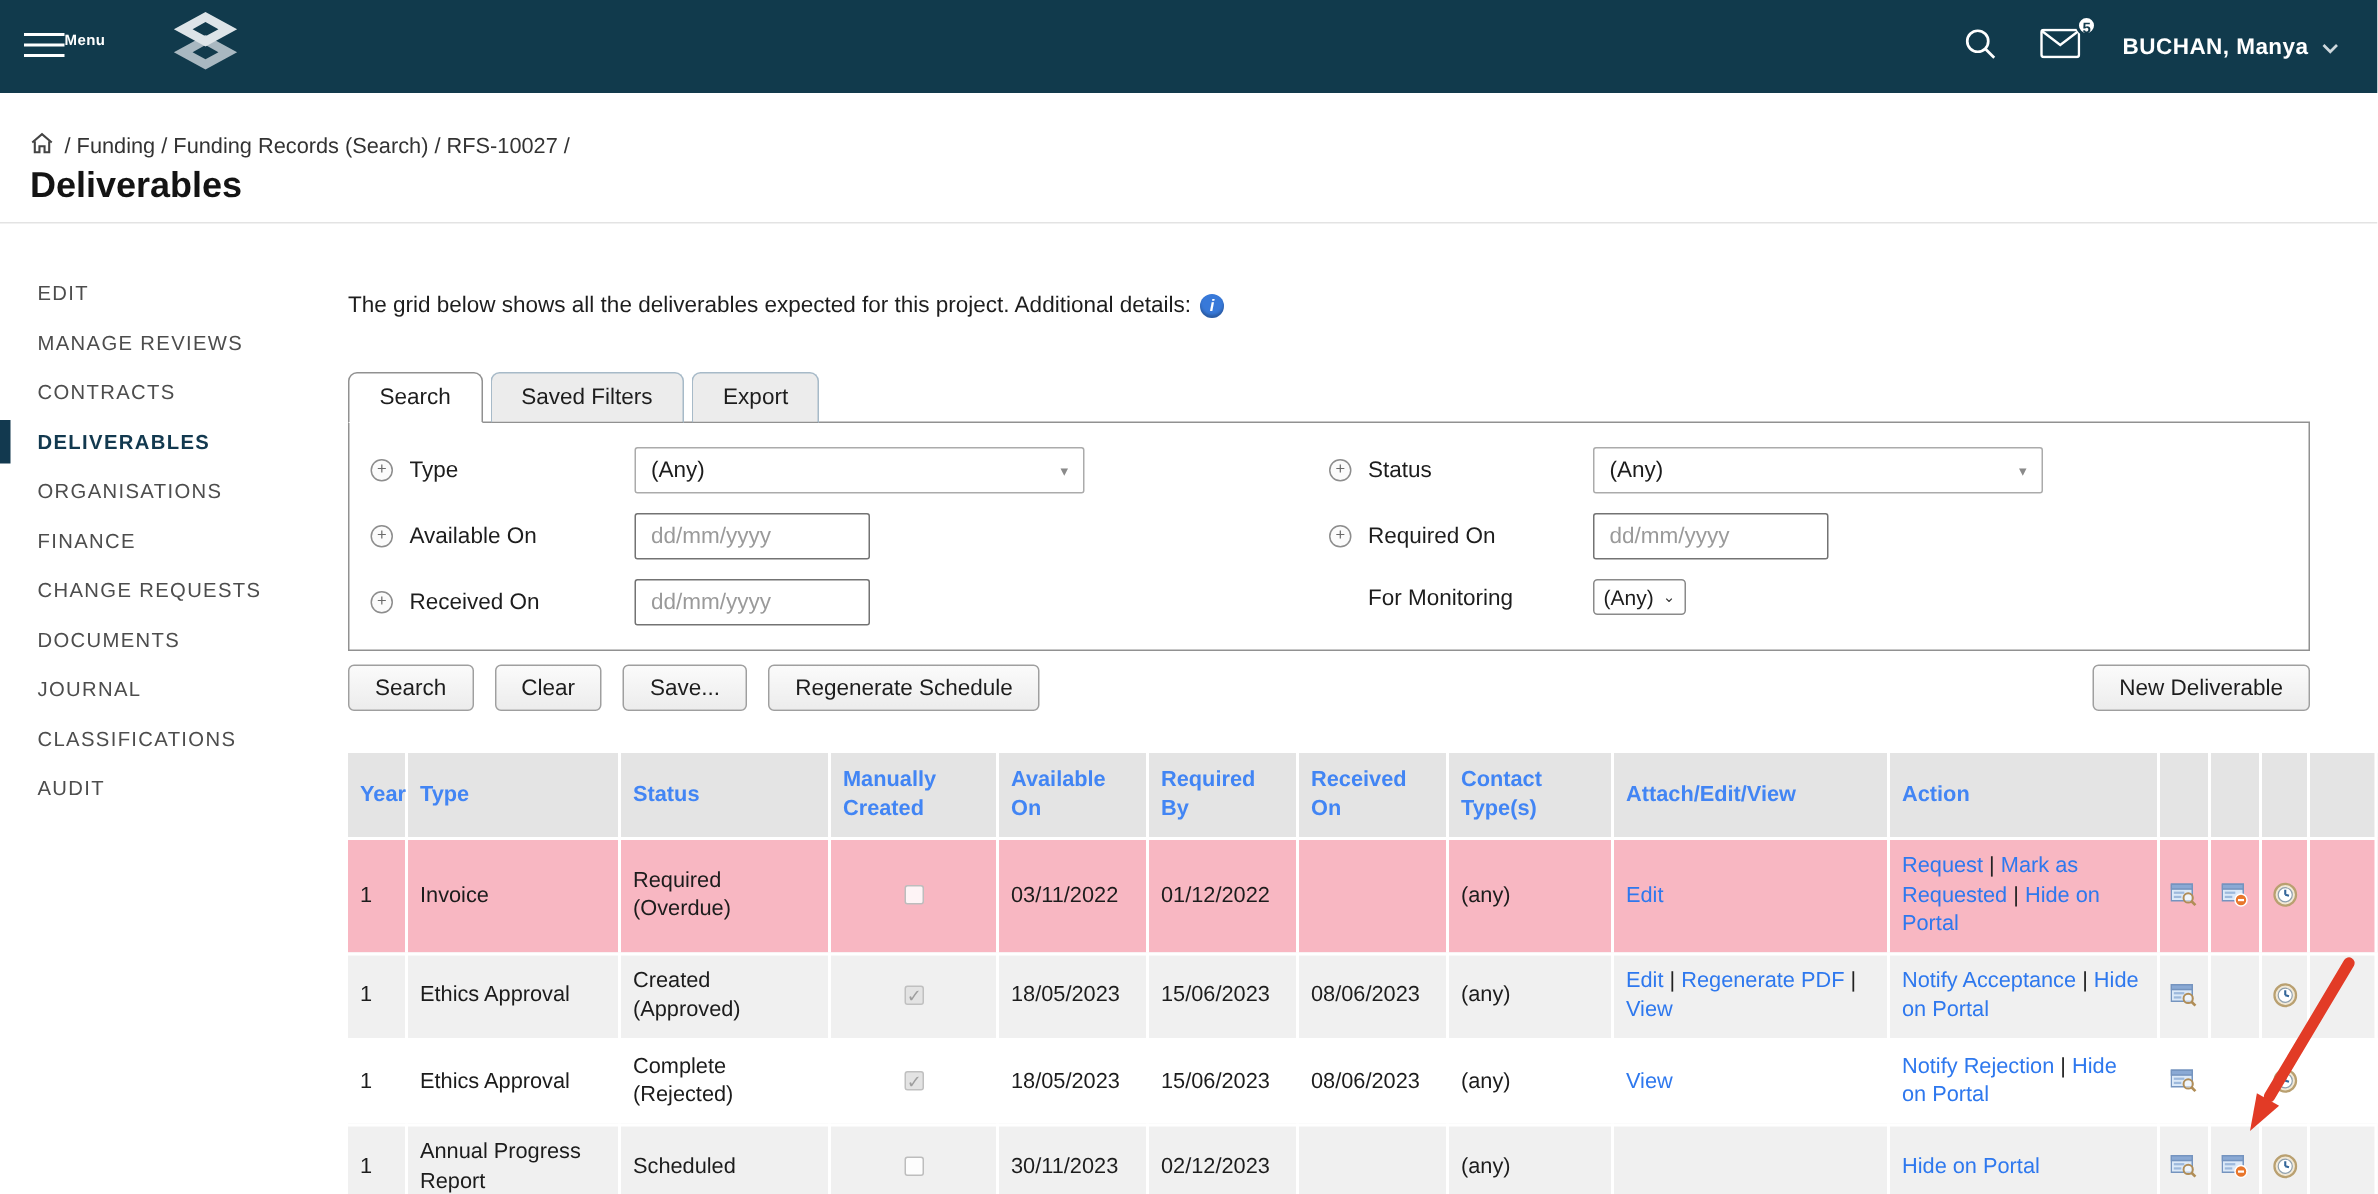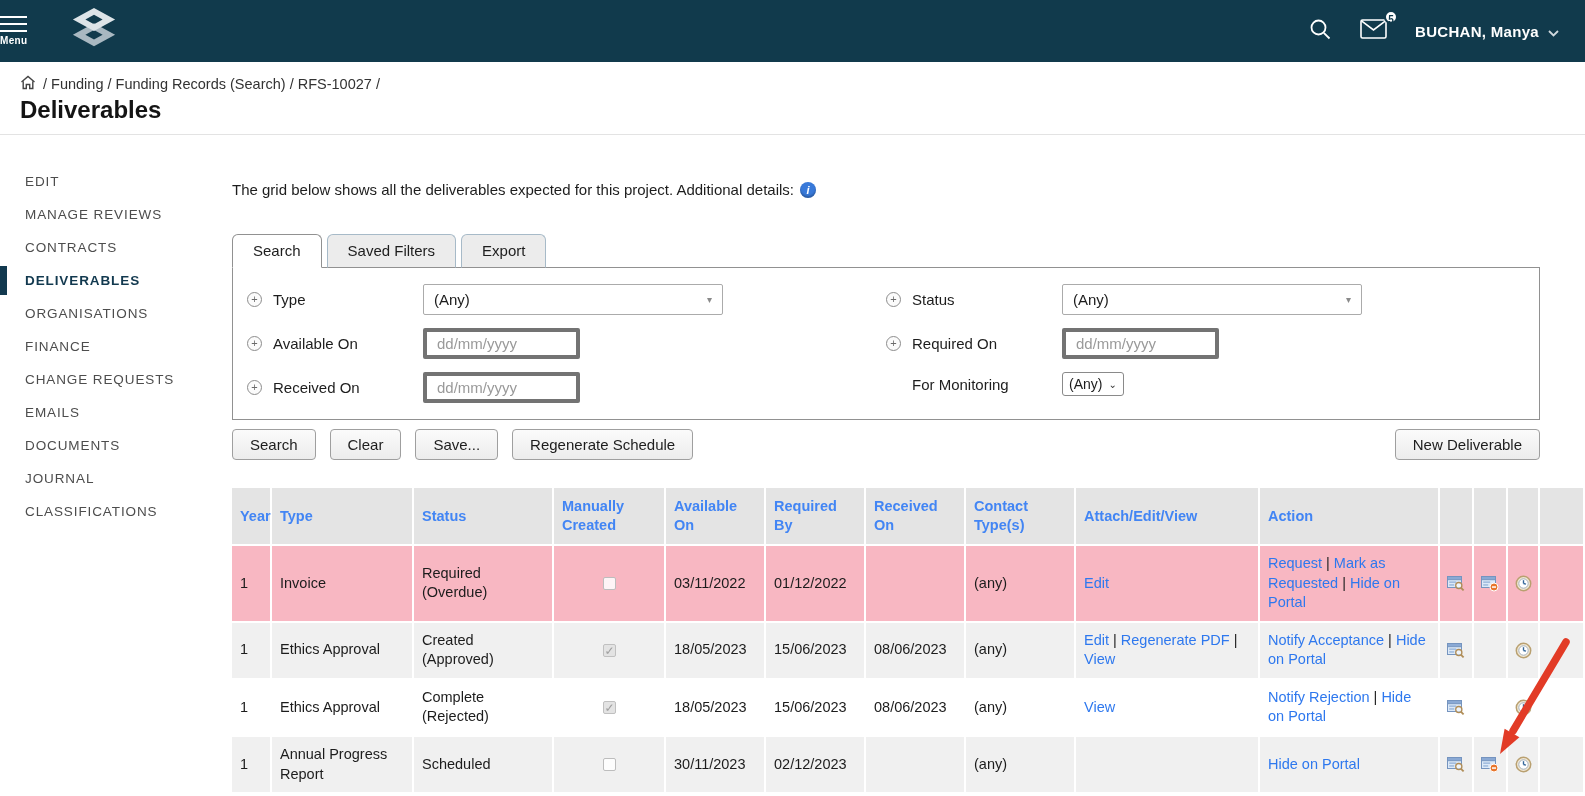--- a/index.html
+++ b/index.html
@@ -7,37 +7,37 @@
     --th-blue:#4285f4; --row-pink:#f8b7c2; --row-grey:#f0f0f0;
     --th-bg:#e4e4e4; --arrow-red:#e23b26;
   }
   *{box-sizing:border-box}
   html,body{margin:0;padding:0;width:1585px;height:796px;overflow:hidden;
     font-family:"Liberation Sans",sans-serif;background:#fff;color:#1c1c1c}
   .page{position:relative;width:1585px;height:796px;overflow:hidden}
 
   
   .topbar{height:62px;background:var(--header-bg);display:flex;align-items:center;color:#fff}
-  .menu-btn{display:flex;flex-direction:column;align-items:center;cursor:pointer}
+  .menu-btn{margin-left:16px;display:flex;align-items:flex-start;cursor:pointer}
   .hamburger{display:flex;flex-direction:column;gap:5px;margin-bottom:3px}
   .hamburger span{display:block;width:27px;height:2px;background:#fff}
   .menu-label{font-size:10px;font-weight:700;letter-spacing:.3px}
   .brand{display:flex;align-items:center;margin-left:44px;gap:12px}
   .brand-text{line-height:1.15}
   .brand-line1{font-size:17px;font-weight:600}
   .brand-line2{font-size:19px;font-weight:600}
   .top-right{margin-left:auto;margin-right:26px;display:flex;align-items:center;gap:28px}
   .mail{position:relative;cursor:pointer}
   .badge{position:absolute;top:-9px;right:-11px;background:#fff;color:var(--header-bg);
     border:2px solid var(--header-bg);border-radius:50%;min-width:14px;height:14px;padding:1px;
     font-size:10px;font-weight:700;line-height:14px;text-align:center}
   .user{display:flex;align-items:flex-start;gap:9px;font-size:15px;font-weight:600;cursor:pointer;letter-spacing:.3px}
 
   
-  .crumbbar{padding:13px 0 10px 20px;border-bottom:1px solid #e3e3e3;background:#fff}
+  .crumbbar{padding:26px 0 10px 20px;border-bottom:1px solid #e3e3e3;background:#fff}
   .crumbs{display:flex;align-items:center;gap:7px;font-size:14.5px;color:#333}
   .crumbs a{color:#333;text-decoration:none;cursor:pointer}
   .page-title{margin:3px 0 0;font-size:24px;font-weight:700;color:#141414}
 
   
   .body{display:flex;align-items:flex-start}
   .sidebar{width:232px;flex-shrink:0;padding-top:30px}
   .side-item{position:relative;padding:9px 0 9px 25px;font-size:13.5px;letter-spacing:.9px;
     color:#4d4d4d;font-weight:500;cursor:pointer;white-space:nowrap}
   .side-item.active{color:var(--nav-active);font-weight:700}
@@ -57,21 +57,21 @@
   .panel{border:1px solid #919191;width:calc(100% - 45px);padding:16px 14px;display:flex}
   .filter-col{flex:1;display:flex;flex-direction:column;gap:13px}
   .filter-row{display:flex;align-items:center}
   .expand-icon{width:15px;height:15px;border:1px solid #8d8d8d;border-radius:50%;color:#6a6a6a;
     font-size:11px;line-height:13px;text-align:center;margin-right:11px;flex-shrink:0;cursor:pointer;background:#fbfbfb}
   .expand-spacer{width:26px;flex-shrink:0}
   .f-label{width:150px;font-size:15px;color:#1d1d1d;flex-shrink:0}
   .dropdown{width:300px;height:31px;border:1px solid #ababab;border-radius:2px;background:#fff;
     display:flex;align-items:center;justify-content:space-between;padding:0 10px;font-size:15px;cursor:pointer}
   .dd-caret{color:#8a8a8a;font-size:10px}
-  .date-input{width:157px;height:31px;border:4px solid #737373;border-radius:2px;padding:0 10px;font-size:15px;
+  .date-input{width:157px;height:31px;border:1px solid #737373;border-radius:2px;padding:0 10px;font-size:15px;
     font-family:"Liberation Sans",sans-serif;color:#4d7c0f}
   .date-input::placeholder{color:#9a9a9a}
   .mini-select{display:inline-flex;align-items:center;gap:6px;border:1px solid #8a8a8a;border-radius:3px;
     background:#fff;height:24px;padding:0 6px;font-size:14px;cursor:pointer}
   .mini-caret{font-size:10px;color:#333}
 
   .btn-row{margin-top:9px;width:calc(100% - 45px);display:flex;justify-content:space-between;align-items:center}
   .btn-group{display:flex;gap:14px}
   .btn{padding:6px 17px;font-size:15px;color:#1d1d1d;background:linear-gradient(#fbfbfb,#ececec);
     border:1px solid #9f9f9f;border-radius:4px;cursor:pointer;font-family:"Liberation Sans",sans-serif}
@@ -165,24 +165,24 @@
   <div class="body">
 
     <nav class="sidebar" id="sidebar">
         <div class="side-item">EDIT</div>
         <div class="side-item">MANAGE REVIEWS</div>
         <div class="side-item">CONTRACTS</div>
         <div class="side-item active">DELIVERABLES</div>
         <div class="side-item">ORGANISATIONS</div>
         <div class="side-item">FINANCE</div>
         <div class="side-item">CHANGE REQUESTS</div>
-        <div class="side-item">EMAILS</div>
         <div class="side-item">DOCUMENTS</div>
         <div class="side-item">JOURNAL</div>
         <div class="side-item">CLASSIFICATIONS</div>
+        <div class="side-item">AUDIT</div>
       </nav>
 
     <main class="content">
       <p class="intro">
         <span>The grid below shows all the deliverables expected for this project. Additional details:</span>
         <span class="info-icon">i</span>
       </p>
 
       <div class="tabs" id="tabs">
           <button class="tab active">Search</button>

